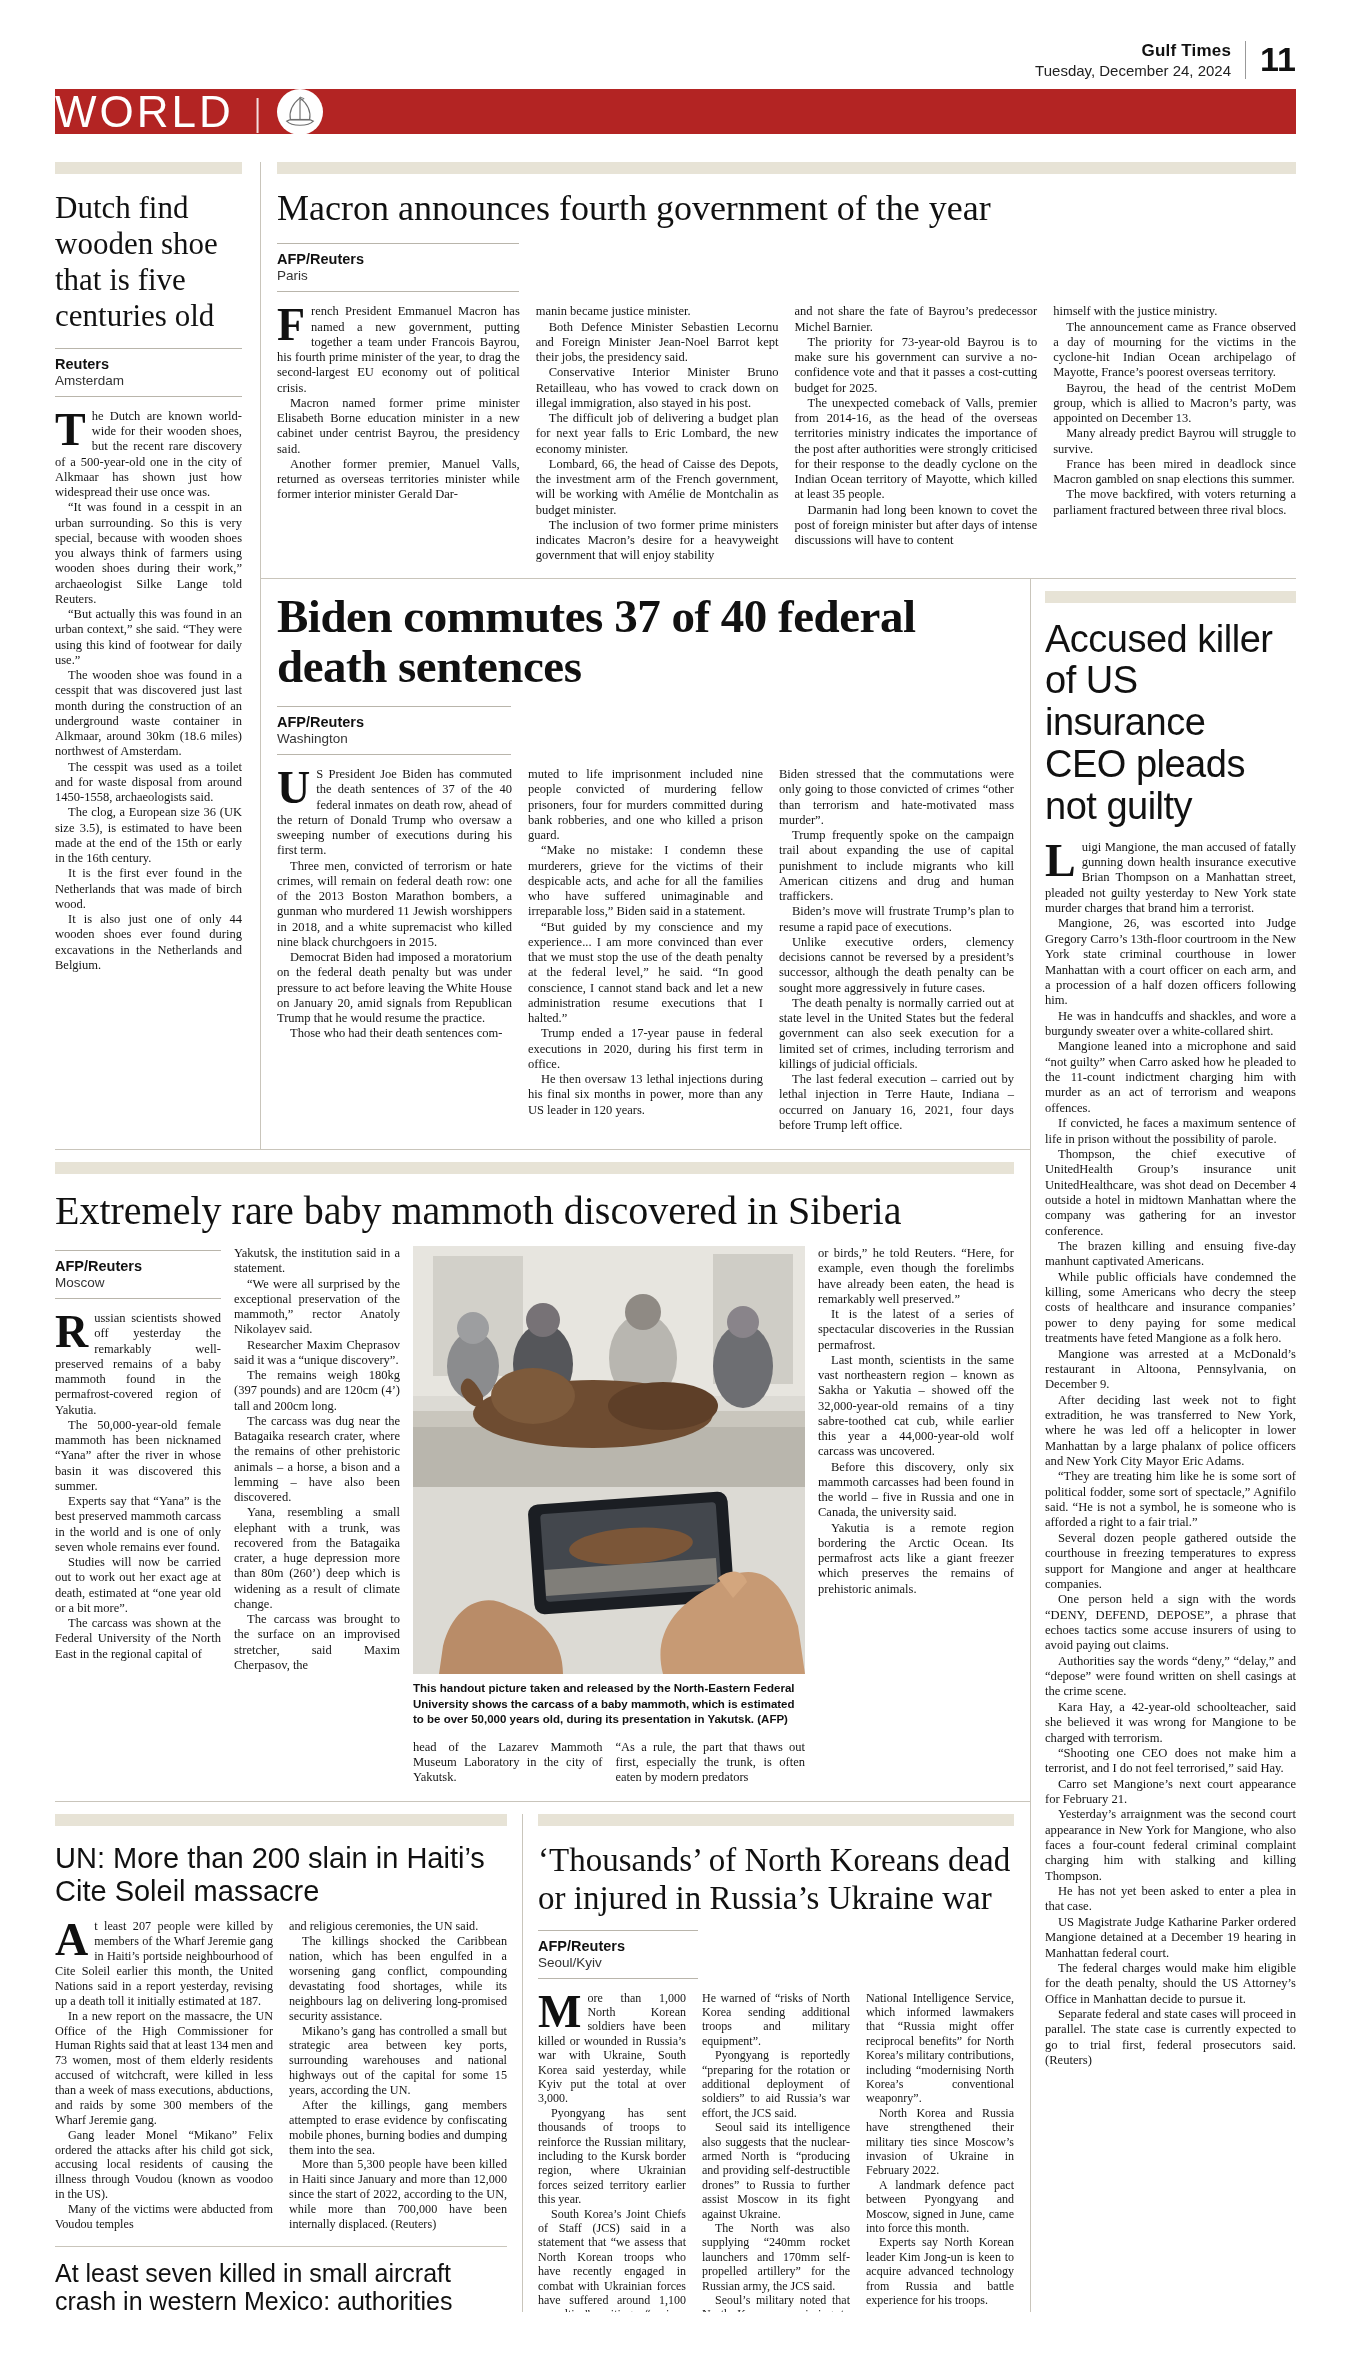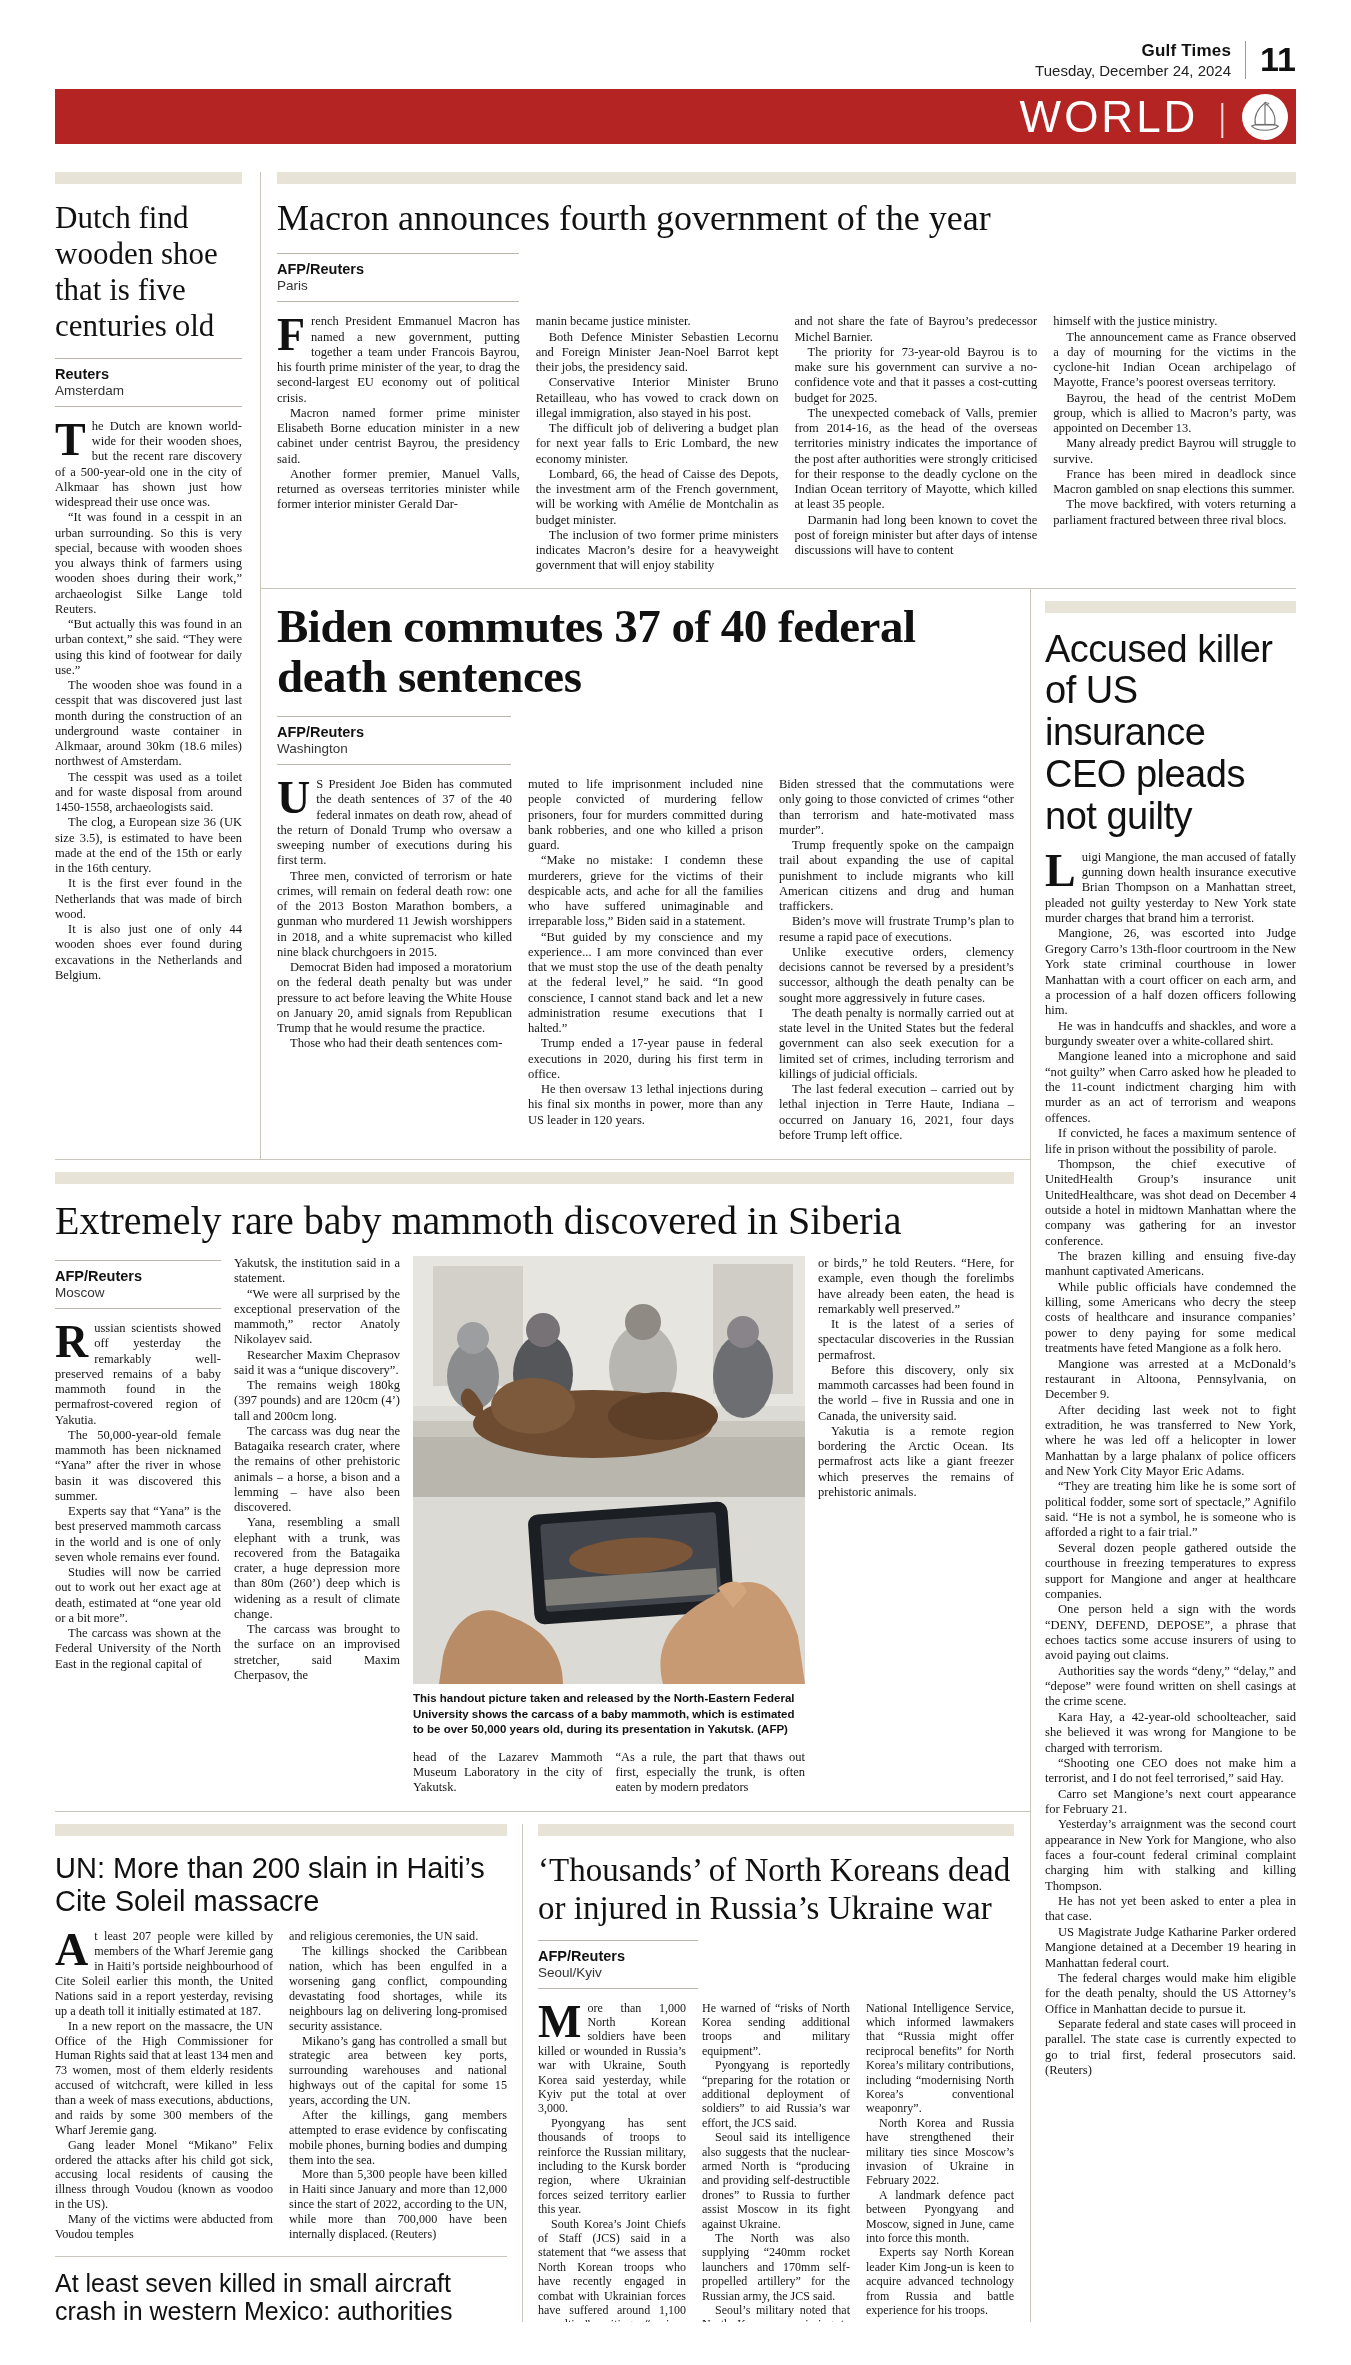--- a/index.html
+++ b/index.html
@@ -10,22 +10,22 @@
     position:relative;
   }
   
   .mast { display:flex; justify-content:flex-end; align-items:center; padding-top:40px; gap:14px; }
   .mast-text { text-align:right; font-family:"Liberation Sans",sans-serif; }
   .mast-paper { font-weight:700; font-size:17px; letter-spacing:.2px; color:#111; }
   .mast-date { font-size:15px; color:#222; margin-top:1px; }
   .mast-rule { width:1px; height:38px; background:#999; }
   .mast-page { font-family:"Liberation Sans",sans-serif; font-weight:700; font-size:34px; color:#111; }
   .banner {
-    margin-top:10px; height:55px; background:var(--banner_red,#b32423);
-    display:flex; align-items:center; justify-content:flex-end; padding-right:8px; color:#fff;
+    margin-top:10px; height:45px; background:var(--banner_red,#b32423);
+    display:flex; align-items:center; justify-content:flex-start; padding-right:8px; color:#fff;
   }
   .banner-title { font-family:"Liberation Sans",sans-serif; font-weight:300; font-size:44px; letter-spacing:3px; line-height:1; }
   .banner-sep { font-weight:100; font-size:38px; opacity:.85; margin:0 16px 0 20px; line-height:1; }
   .logo-circle { width:46px; height:46px; border-radius:50%; background:#fff; display:flex; align-items:center; justify-content:center; }
   
   .kicker { height:12px; background:var(--kicker_beige,#e7e3d6); margin-bottom:16px; }
   .hl { color:#111; }
   .hl-serif { font-family:"Liberation Serif","DejaVu Serif",serif; font-weight:400; }
   .hl-sans { font-family:"Liberation Sans",sans-serif; font-weight:400; }
   .byline { border-top:1px solid #b9b5ab; border-bottom:1px solid #b9b5ab; padding:7px 0 8px; margin:4px 0 12px; font-family:"Liberation Sans",sans-serif; }
@@ -296,20 +296,21 @@
                 <p>head of the Lazarev Mammoth Museum Laboratory in the city of Yakutsk.</p>
               </div>
             <div class="col body">
                 <p>“As a rule, the part that thaws out first, especially the trunk, is often eaten by modern predators</p>
               </div>
           </div>
         </div>
         <div class="m-wide body">
             <p>or birds,” he told Reuters. “Here, for example, even though the forelimbs have already been eaten, the head is remarkably well preserved.”</p>
             <p>It is the latest of a series of spectacular discoveries in the Russian permafrost.</p>
+            <p>Last month, scientists in the same vast northeastern region – known as Sakha or Yakutia – showed off the 32,000-year-old remains of a tiny sabre-toothed cat cub, while earlier this year a 44,000-year-old wolf carcass was uncovered.</p>
             <p>Before this discovery, only six mammoth carcasses had been found in the world – five in Russia and one in Canada, the university said.</p>
             <p>Yakutia is a remote region bordering the Arctic Ocean. Its permafrost acts like a giant freezer which preserves the remains of prehistoric animals.</p>
           </div>
       </div>
     </article>
 
     <div id="row-bottom">
       <div class="bottom-left">
         <article id="a-haiti">
           <div class="kicker"></div>

